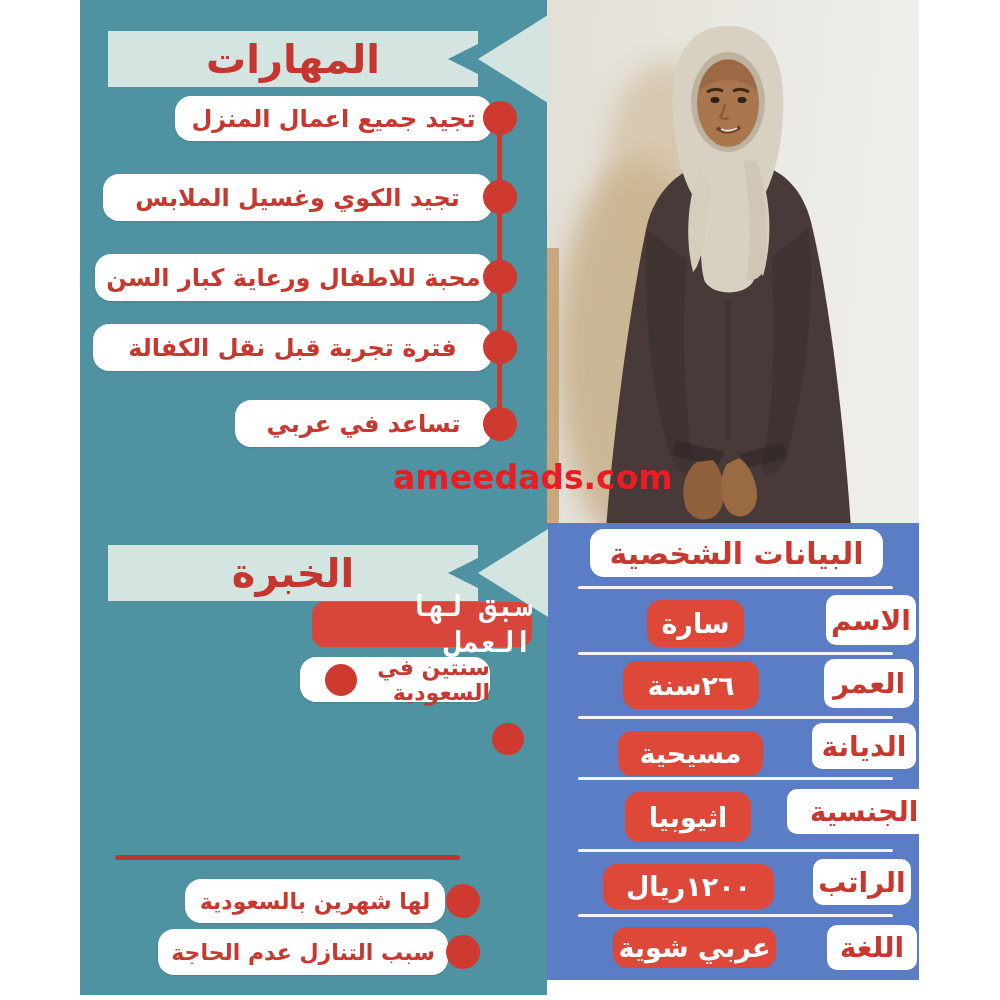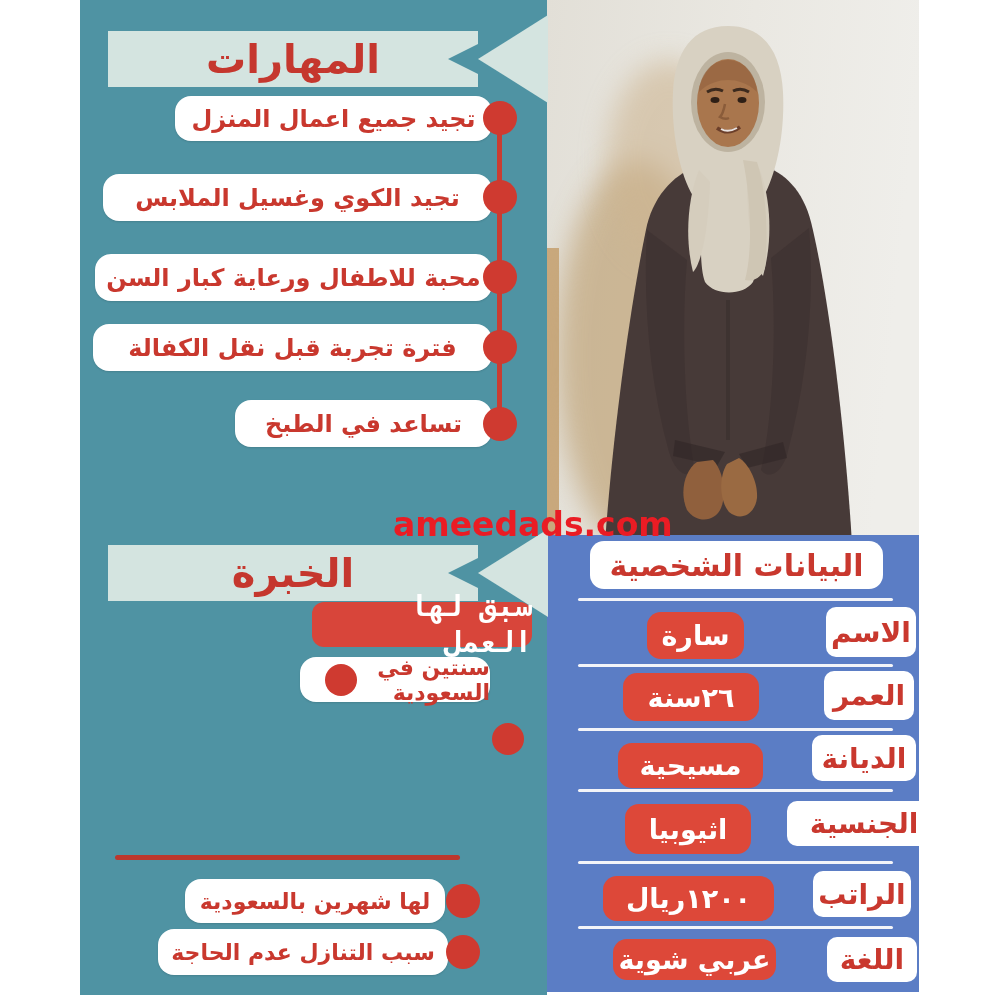--- a/index.html
+++ b/index.html
@@ -27,24 +27,24 @@
   .timeline{width:5px;background:#c93c32;z-index:5;border-radius:3px;}
   .dot{background:#cf3a30;border-radius:50%;z-index:6;}
   .hl-box{
     background:#d8453a;border-radius:12px;z-index:5;
     display:flex;align-items:center;justify-content:center;
     color:#ffffff;font-weight:700;font-size:29px;direction:rtl;font-family:Liberation Mono, monospace;
   }
   .divider{background:#bc372d;z-index:5;border-radius:3px;}
   .watermark{
     z-index:9;color:#ea1c24;font-size:33px;font-weight:600;
-    letter-spacing:0;font-family:"DejaVu Sans",sans-serif;margin-top:47px;
+    letter-spacing:0;font-family:"DejaVu Sans",sans-serif;
   }
   .photo{left:547px;top:0;width:372px;height:543px;z-index:1;}
-  .blue-panel{left:547px;top:535px;width:372px;height:457px;background:#5b7dc5;z-index:2;}
+  .blue-panel{left:547px;top:523px;width:372px;height:457px;background:#5b7dc5;z-index:2;}
   .panel-title{
     position:absolute;background:#ffffff;border-radius:14px;
     display:flex;align-items:center;justify-content:center;
     color:#c9382e;font-weight:700;font-size:30px;direction:rtl;
   }
   .sep{position:absolute;height:3px;background:#f3f4f8;border-radius:2px;}
   .row-label{
     position:absolute;background:#ffffff;border-radius:10px;
     display:flex;align-items:center;justify-content:center;
     color:#c9382e;font-weight:700;font-size:28px;direction:rtl;
@@ -64,21 +64,21 @@
 
   <div class="abs band" style="left:108px;top:31px;width:370px;height:56px"></div>
   <div class="abs notch" style="left:448px;top:31px;width:56px;height:56px"></div>
   <div class="abs arrowhead" style="left:478px;top:15px;width:70px;height:88px"></div>
   <div class="abs band-title" style="left:108px;top:31px;width:370px;height:56px">المهارات</div>
 
   <div class="abs pill" style="left:103px;top:174px;width:389px;height:47px">تجيد الكوي وغسيل الملابس</div>
   <div class="abs pill" style="left:175px;top:96px;width:317px;height:45px">تجيد جميع اعمال المنزل</div>
   <div class="abs pill" style="left:95px;top:254px;width:397px;height:47px">محبة للاطفال ورعاية كبار السن</div>
   <div class="abs pill" style="left:93px;top:324px;width:399px;height:47px">فترة تجربة قبل نقل الكفالة</div>
-  <div class="abs pill" style="left:235px;top:400px;width:257px;height:47px">تساعد في الطبخ</div>
+  <div class="abs pill" style="left:235px;top:400px;width:257px;height:47px">تساعد في عربي</div>
 
   <div class="abs timeline" style="left:497px;top:118px;height:306px"></div>
   <div class="abs dot" style="left:483px;top:101px;width:34px;height:34px"></div>
   <div class="abs dot" style="left:483px;top:180px;width:34px;height:34px"></div>
   <div class="abs dot" style="left:483px;top:260px;width:34px;height:34px"></div>
   <div class="abs dot" style="left:483px;top:330px;width:34px;height:34px"></div>
   <div class="abs dot" style="left:483px;top:407px;width:34px;height:34px"></div>
 
   <div class="abs watermark" style="left:393px;top:458px">ameedads.com</div>
 

